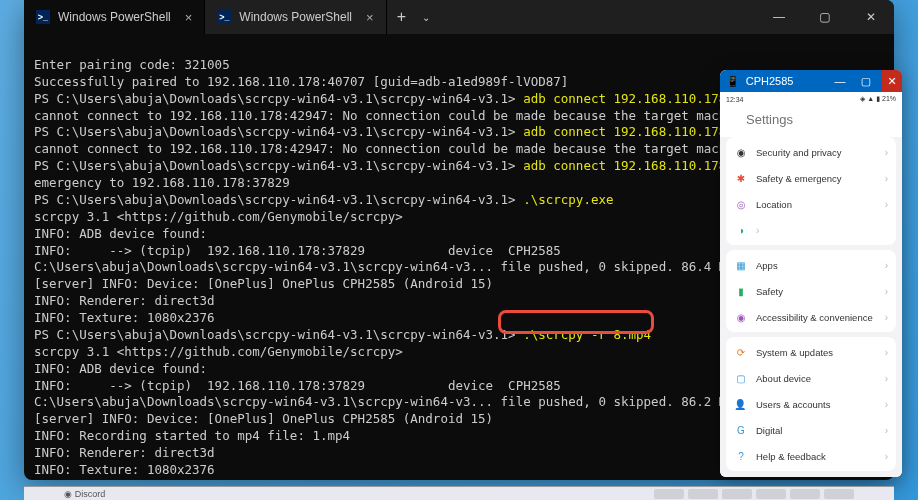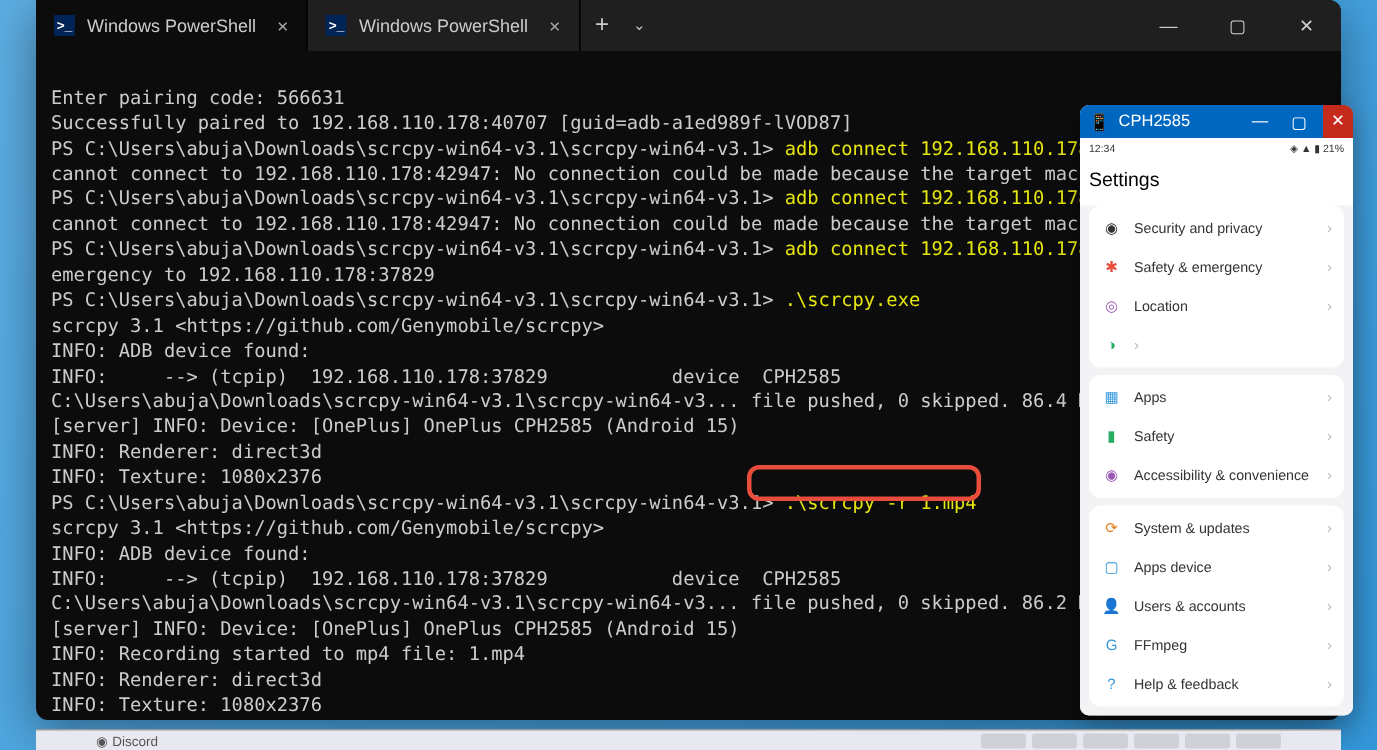--- a/index.html
+++ b/index.html
@@ -95,22 +95,22 @@
     display: flex; flex-direction: column;
   }
   .statusbar {
     height: 14px; background: #fff;
     font-size: 7px; color: #333;
     display: flex; align-items: center; justify-content: space-between;
     padding: 0 6px;
   }
   .settings-hdr {
     background: #fff;
-    padding: 6px 10px 10px 6px;
-    font-size: 13px; color: #000000;
+    padding: 6px 10px 10px 26px;
+    font-size: 13px; color: #737373;
   }
   .cards {
     padding: 0 6px 6px 6px;
     display: flex; flex-direction: column; gap: 5px;
   }
   .card {
     background: #fff;
     border-radius: 8px;
     padding: 2px 0;
   }
@@ -163,37 +163,37 @@
     </div>
     <span class="newtab-btn">+</span>
     <span class="chev">⌄</span>
     <div class="win-controls">
       <span class="win-btn">—</span>
       <span class="win-btn">▢</span>
       <span class="win-btn close">✕</span>
     </div>
   </div>
   <div class="terminal-body">
-<span>Enter pairing code: 566631</span>
+<span>Enter pairing code: 321005</span>
 <span>Successfully paired to 192.168.110.178:40707 [guid=adb-a1ed989f-lVOD87]</span>
 <span>PS C:\Users\abuja\Downloads\scrcpy-win64-v3.1\scrcpy-win64-v3.1&gt; </span><span class="yel">adb connect 192.168.110.178:429</span>
 <span>cannot connect to 192.168.110.178:42947: No connection could be made because the target machine 0061)</span>
 <span>PS C:\Users\abuja\Downloads\scrcpy-win64-v3.1\scrcpy-win64-v3.1&gt; </span><span class="yel">adb connect 192.168.110.178:429</span>
 <span>cannot connect to 192.168.110.178:42947: No connection could be made because the target machine 0061)</span>
 <span>PS C:\Users\abuja\Downloads\scrcpy-win64-v3.1\scrcpy-win64-v3.1&gt; </span><span class="yel">adb connect 192.168.110.178:378</span>
 <span>emergency to 192.168.110.178:37829</span>
 <span>PS C:\Users\abuja\Downloads\scrcpy-win64-v3.1\scrcpy-win64-v3.1&gt; </span><span class="yel">.\scrcpy.exe</span>
 <span>scrcpy 3.1 &lt;https://github.com/Genymobile/scrcpy&gt;</span>
 <span>INFO: ADB device found:</span>
 <span>INFO:     --&gt; (tcpip)  192.168.110.178:37829           device  CPH2585</span>
 <span>C:\Users\abuja\Downloads\scrcpy-win64-v3.1\scrcpy-win64-v3... file pushed, 0 skipped. 86.4 MB/s</span>
 <span>[server] INFO: Device: [OnePlus] OnePlus CPH2585 (Android 15)</span>
 <span>INFO: Renderer: direct3d</span>
 <span>INFO: Texture: 1080x2376</span>
-<span>PS C:\Users\abuja\Downloads\scrcpy-win64-v3.1\scrcpy-win64-v3.1&gt; </span><span class="yel">.\scrcpy -r 1.mp4</span>
+<span>PS C:\Users\abuja\Downloads\scrcpy-win64-v3.1\scrcpy-win64-v3.1&gt; </span><span class="yel">.\scrcpy -r 8.mp4</span>
 <span>scrcpy 3.1 &lt;https://github.com/Genymobile/scrcpy&gt;</span>
 <span>INFO: ADB device found:</span>
 <span>INFO:     --&gt; (tcpip)  192.168.110.178:37829           device  CPH2585</span>
 <span>C:\Users\abuja\Downloads\scrcpy-win64-v3.1\scrcpy-win64-v3... file pushed, 0 skipped. 86.2 MB/s</span>
 <span>[server] INFO: Device: [OnePlus] OnePlus CPH2585 (Android 15)</span>
 <span>INFO: Recording started to mp4 file: 1.mp4</span>
 <span>INFO: Renderer: direct3d</span>
 <span>INFO: Texture: 1080x2376</span>
 <span>WARN: [FFmpeg] track 1: codec frame size is not set</span>
     <div class="highlight-box" style="top:276px; left:474px; width:156px; height:24px;"></div>
@@ -255,31 +255,31 @@
         </div>
       </div>
       <div class="card">
         <div class="item">
           <span class="iicon" style="color:#e67e22">⟳</span>
           <span class="ilabel">System &amp; updates</span>
           <span class="chevr">›</span>
         </div>
         <div class="item">
           <span class="iicon" style="color:#3498db">▢</span>
-          <span class="ilabel">Apps device</span>
+          <span class="ilabel">About device</span>
           <span class="chevr">›</span>
         </div>
         <div class="item">
           <span class="iicon" style="color:#e67e22">👤</span>
           <span class="ilabel">Users &amp; accounts</span>
           <span class="chevr">›</span>
         </div>
         <div class="item">
           <span class="iicon" style="color:#3498db">G</span>
-          <span class="ilabel">FFmpeg</span>
+          <span class="ilabel">Digital</span>
           <span class="chevr">›</span>
         </div>
         <div class="item">
           <span class="iicon" style="color:#3498db">?</span>
           <span class="ilabel">Help &amp; feedback</span>
           <span class="chevr">›</span>
         </div>
       </div>
     </div>
   </div>

